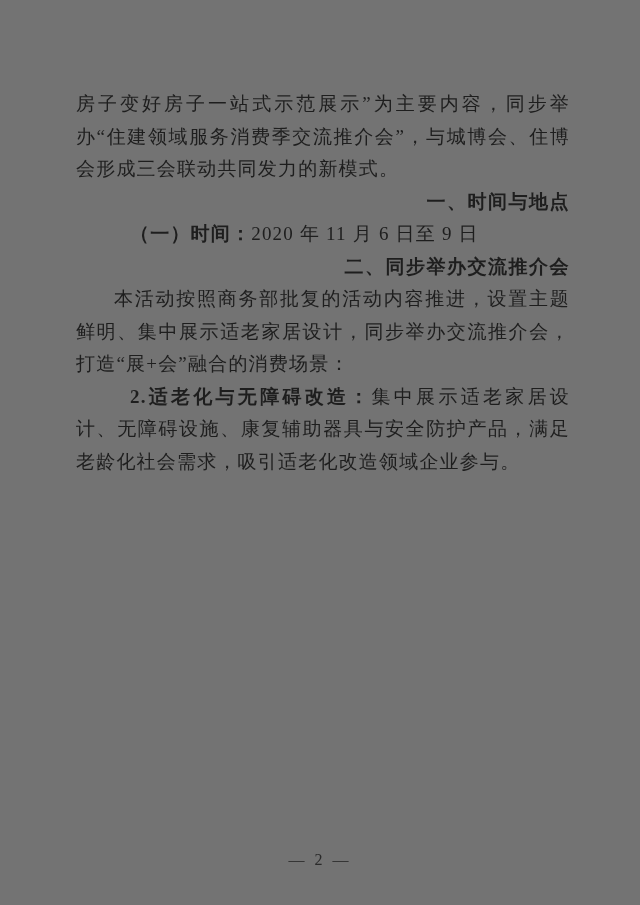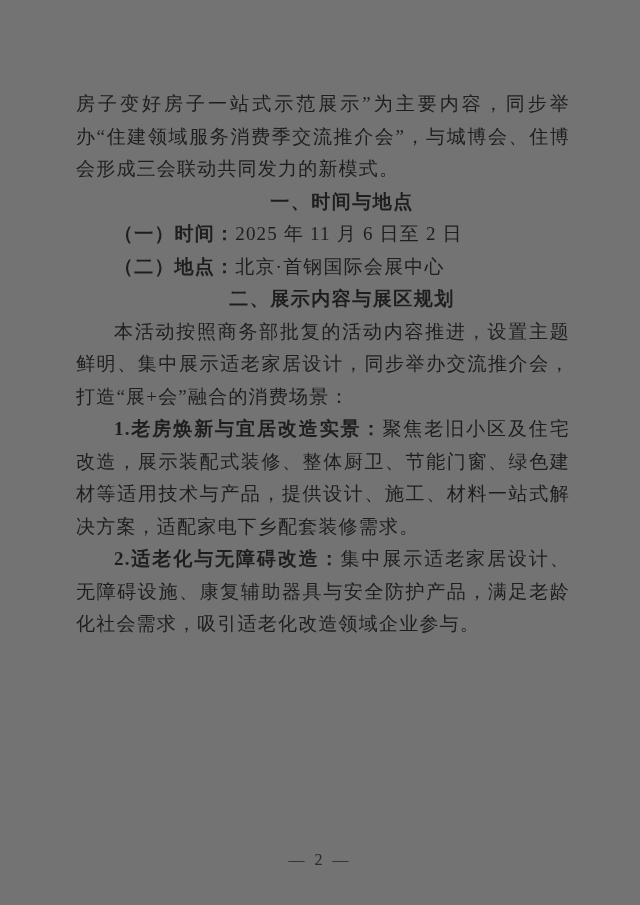--- a/index.html
+++ b/index.html
@@ -30,25 +30,26 @@
     margin: 0;
     padding: 0;
   }
   .indent {
     text-indent: 2em;
   }
   .h1 {
     font-family: "Liberation Sans", "DejaVu Sans", sans-serif;
     font-weight: bold;
     text-indent: 2em;
-    text-align: center;
+    text-align: right;
     letter-spacing: 1.5px;
   }
   .label {
     font-weight: bold;
+    margin-left: 16px;
   }
   .footer {
     position: absolute;
     left: 0;
     right: 0;
     top: 851px;
     text-align: center;
     font-size: 16px;
     letter-spacing: 3px;
     color: #2a2a2a;
@@ -58,31 +59,29 @@
 </head>
 <body>
 
 <div class="page">
   <main class="content">
 
     <p class="para">房子变好房子一站式示范展示”为主要内容，同步举办“住建领域服务消费季交流推介会”，与城博会、住博会形成三会联动共同发力的新模式。</p>
 
     <p class="para h1">一、时间与地点</p>
 
-    <p class="para indent"><span class="label">（一）时间：</span><span>2025 年 11 月 6 日至 2 日</span></p>
-
-    <p class="para indent"><span class="label">（二）地点：</span><span>北京·首钢国际会展中心</span></p>
+    <p class="para indent"><span class="label">（一）时间：</span><span>2020 年 11 月 6 日至 9 日</span></p>
 
 
-    <p class="para h1">二、展示内容与展区规划</p>
+
+    <p class="para h1">二、同步举办交流推介会</p>
 
     <p class="para indent">本活动按照商务部批复的活动内容推进，设置主题鲜明、集中展示适老家居设计，同步举办交流推介会，打造“展+会”融合的消费场景：</p>
 
 
-    <p class="para indent"><span class="label">1.老房焕新与宜居改造实景：</span><span>聚焦老旧小区及住宅改造，展示装配式装修、整体厨卫、节能门窗、绿色建材等适用技术与产品，提供设计、施工、材料一站式解决方案，适配家电下乡配套装修需求。</span></p>
 
     <p class="para indent"><span class="label">2.适老化与无障碍改造：</span><span>集中展示适老家居设计、无障碍设施、康复辅助器具与安全防护产品，满足老龄化社会需求，吸引适老化改造领域企业参与。</span></p>
 
   </main>
 
   <footer class="footer">
     <span>— 2 —</span>
   </footer>
 </div>
 

